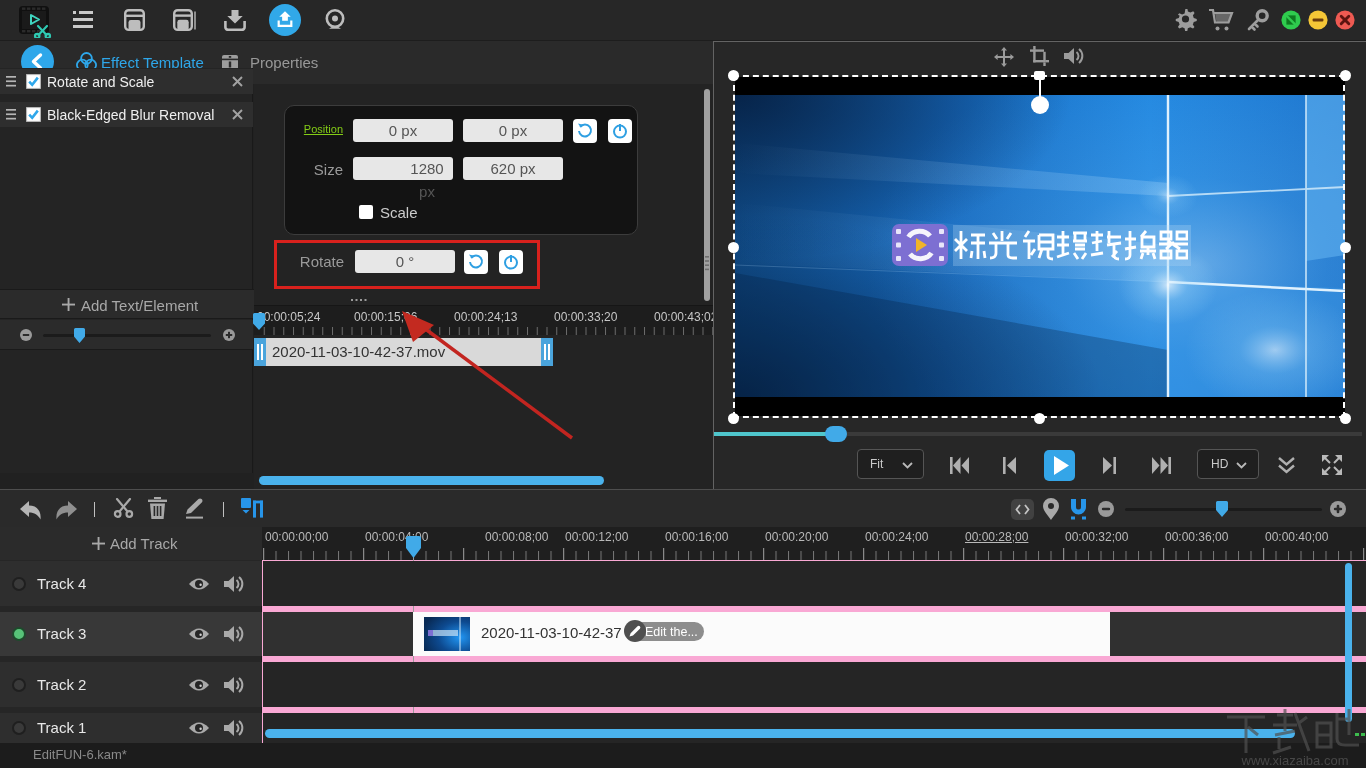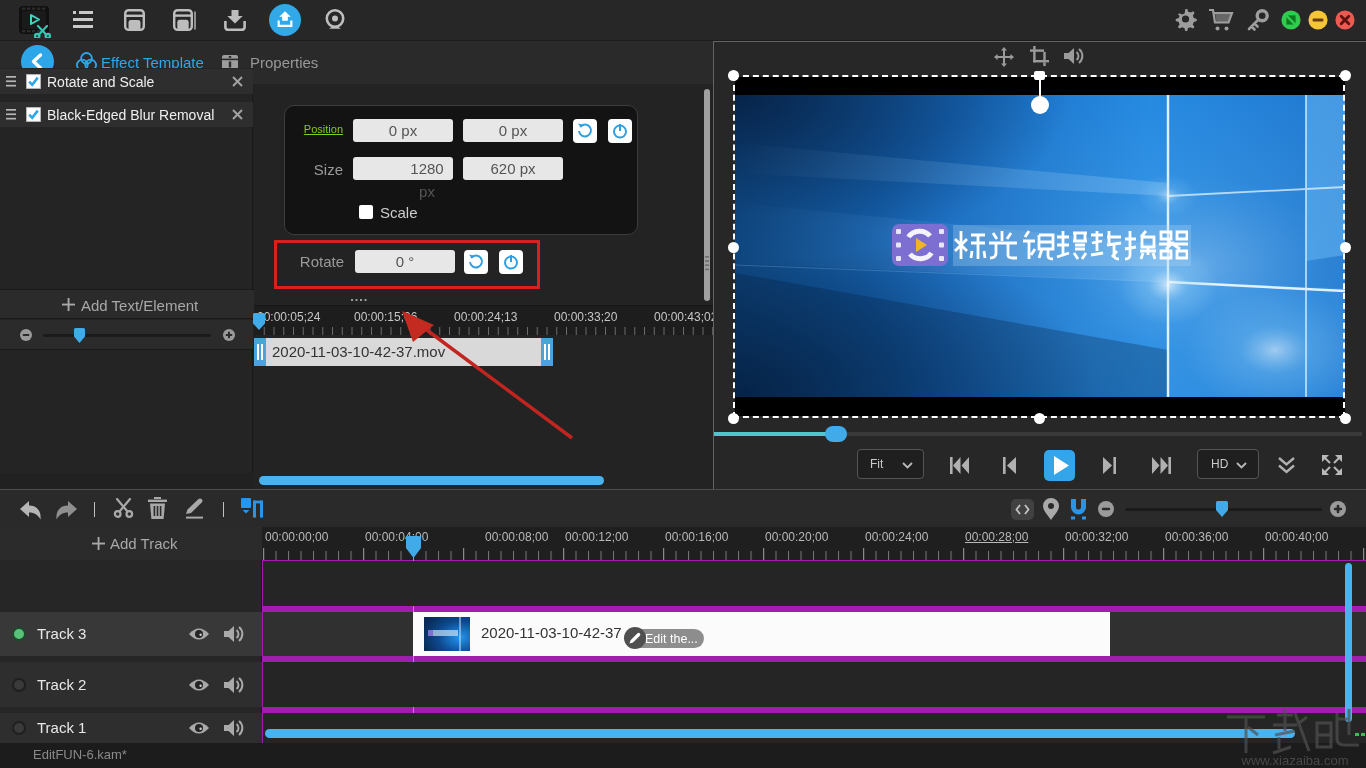--- a/index.html
+++ b/index.html
@@ -618,21 +618,21 @@
   <div class="abs" style="left:1125px;top:18px;width:197px;height:3px;background:#1b1b1b;border-radius:2px;"></div>
   <svg class="abs" style="left:1216px;top:11px;" width="12" height="16" viewBox="0 0 12 16">
         <path d="M1.5 0 h9 a1.5 1.5 0 0 1 1.5 1.5 v7.5 L6 16 L0 9 V1.5 A1.5 1.5 0 0 1 1.5 0 Z" fill="#41aae8"></path>
       </svg>
   <svg class="abs" style="left:1330px;top:11px;" width="16" height="16" viewBox="0 0 16 16">
         <circle cx="8" cy="8" r="8" fill="#9a9a9a"></circle>
         <rect x="3.8" y="6.7" width="8.4" height="2.6" rx="1.3" fill="#2a2a2a"></rect>
         <rect x="6.7" y="3.8" width="2.6" height="8.4" rx="1.3" fill="#2a2a2a"></rect>
       </svg>
 </div>
-<div class="abs" id="timeline" style="left:0;top:527px;width:1366px;height:216px;background:#a21caf;padding-left:20px;">
+<div class="abs" id="timeline" style="left:0;top:527px;width:1366px;height:216px;background:#f9a8d4;padding-left:20px;">
 
   <div class="abs" style="left:0;top:0;width:262px;height:216px;background:#262626;border-right:1px solid #191919;"></div>
 
   <div class="abs" style="left:0;top:0;width:262px;height:33px;background:#2b2b2b;">
     <svg class="abs" style="left:92px;top:10px;" width="13" height="13" viewBox="0 0 13 13">
           <g fill="#a8a8a8">
             <rect x="5.6" width="1.9" height="13"></rect>
             <rect y="5.6" width="13" height="1.9"></rect>
           </g>
         </svg>
@@ -668,20 +668,34 @@
   <div class="abs" style="left:413px;top:9px;width:1px;height:207px;background:#9a9a9a;"></div>
   <svg class="abs" style="left:406px;top:9px;" width="15" height="22" viewBox="0 0 15 22">
         <path d="M2 0 h11 a2 2 0 0 1 2 2 v10 L7.5 22 L0 12 V2 A2 2 0 0 1 2 0 Z" fill="#41aae8"></path>
       </svg>
 
   <div class="abs" style="left:263px;top:34px;width:1103px;height:45px;background:#252525;"></div>
   <div class="abs" style="left:263px;top:85px;width:1103px;height:44px;background:#303030;"></div>
   <div class="abs" style="left:263px;top:135px;width:1103px;height:45px;background:#252525;"></div>
   <div class="abs" style="left:263px;top:186px;width:1103px;height:30px;background:#252525;"></div>
 
+  <div class="abs trh" style="top:34px;height:45px;background:#2e2e2e;">
+    <div class="abs dot" style="background:#3a3a3a;"></div>
+        <div class="abs tnm">Track 4</div>
+    <svg class="abs eye" viewBox="0 0 22 14">
+          <path d="M1 7 Q11 -4 21 7 Q11 18 1 7 Z" fill="#a9a9a9"></path>
+          <circle cx="11" cy="7" r="4" fill="#252525"></circle>
+          <circle cx="12.6" cy="7.8" r="1.2" fill="#cfcfcf"></circle>
+        </svg>
+    <svg class="abs spk" viewBox="0 0 21 18">
+          <path d="M0 6 h4.5 L10 1 v16 L4.5 12 H0 Z" fill="#a9a9a9"></path>
+          <path d="M12.5 5 a5 5 0 0 1 0 8" fill="none" stroke="#a9a9a9" stroke-width="2"></path>
+          <path d="M15 2 a9 9 0 0 1 0 14" fill="none" stroke="#a9a9a9" stroke-width="2"></path>
+        </svg>
+  </div>
   <div class="abs trh" style="top:85px;height:44px;background:#383838;">
     <div class="abs dot" style="background:#57c278;border-color:#1e4a2c;"></div>
         <div class="abs tnm">Track 3</div>
     <svg class="abs eye" viewBox="0 0 22 14">
           <path d="M1 7 Q11 -4 21 7 Q11 18 1 7 Z" fill="#a9a9a9"></path>
           <circle cx="11" cy="7" r="4" fill="#252525"></circle>
           <circle cx="12.6" cy="7.8" r="1.2" fill="#cfcfcf"></circle>
         </svg>
     <svg class="abs spk" viewBox="0 0 21 18">
           <path d="M0 6 h4.5 L10 1 v16 L4.5 12 H0 Z" fill="#a9a9a9"></path>
@@ -726,21 +740,21 @@
               <stop offset="55%" stop-color="#0d4a90"></stop>
               <stop offset="100%" stop-color="#082a55"></stop>
             </radialGradient>
           </defs>
       <rect width="46" height="34" fill="url(#miniwp)"></rect>
       <rect x="8" y="13" width="26" height="6" fill="rgba(200,225,245,.7)"></rect>
       <rect x="4" y="13" width="5" height="6" fill="#7d6fd2"></rect>
       <line x1="36" y1="0" x2="36" y2="34" stroke="#cfe9fb" stroke-width="1"></line>
     </svg>
     <div class="abs" style="left:68px;top:12px;font-size:15px;color:#333;">2020-11-03-10-42-37</div>
-    <div class="abs" style="left:213px;top:17px;width:78px;height:19px;background:#8d8d8d;border-radius:9.5px;">
+    <div class="abs" style="left:213px;top:10px;width:78px;height:19px;background:#8d8d8d;border-radius:9.5px;">
       <div class="abs" style="left:19px;top:2.5px;font-size:12.5px;color:#fff;">Edit the...</div>
       <svg class="abs" style="left:-3px;top:-3px;" width="24" height="24" viewBox="0 0 24 24">
             <circle cx="12" cy="12" r="11" fill="#4f4f4f"></circle>
             <path d="M6.5 17.5 L7.6 14.2 L14.5 7.3 A1.7 1.7 0 0 1 16.9 9.7 L10 16.6 Z" fill="#fff"></path>
           </svg>
     </div>
   </div>
 
   <div class="abs" style="left:265px;top:202px;width:1030px;height:9px;background:#4ab2ec;border-radius:5px;"></div>
   <div class="abs" style="left:1345px;top:36px;width:7px;height:159px;background:#4ab2ec;border-radius:4px;"></div>

